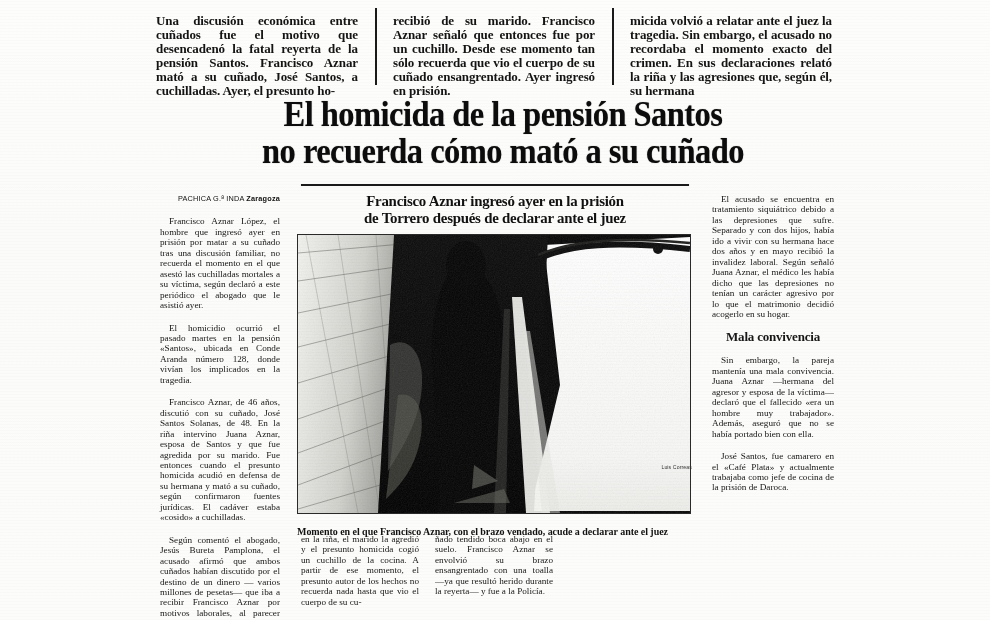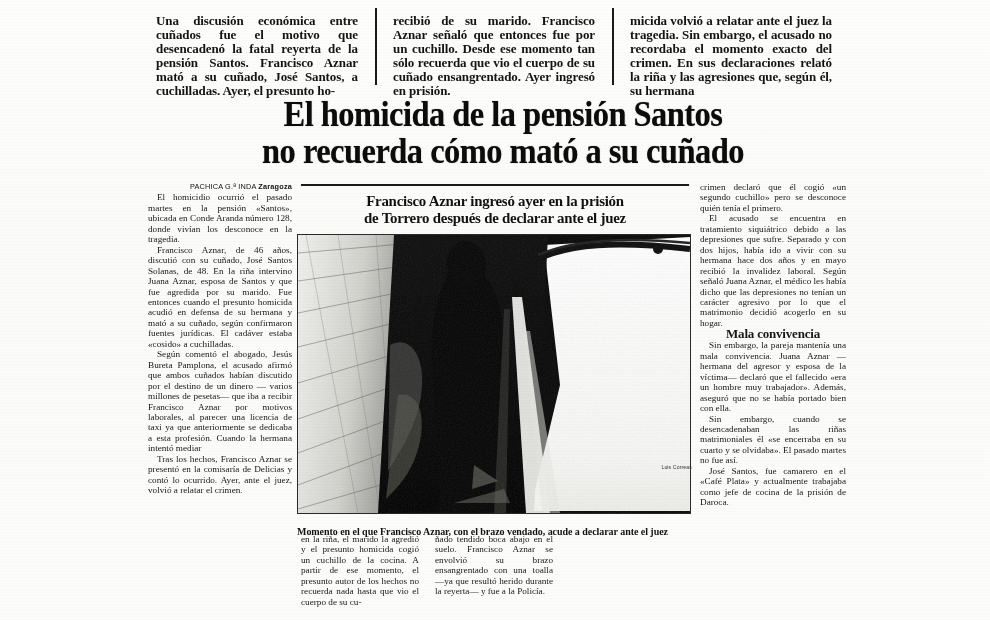--- a/index.html
+++ b/index.html
@@ -64,21 +64,21 @@
   
   .body-area{position:absolute;left:0;top:178px;width:990px;height:442px;}
 
   .col{
     position:absolute;
     font-family:"Liberation Serif", serif;
     font-size:9.2px;line-height:10.45px;
     text-align:justify;
     color:#171717;
   }
-  .col p{margin:0;text-indent:9px;}
+  .col p{margin:12px;text-indent:9px;}
   .col p.first{text-indent:9px;}
   .byline{
     font-family:"Liberation Sans", sans-serif;
     font-size:7.3px;letter-spacing:.2px;
     text-align:right;
     margin:0 0 3px 0;
     text-indent:0 !important;
     color:#111;
   }
   .byline b{font-weight:700;}
@@ -170,21 +170,22 @@
     <span class="l2">no recuerda cómo mató a su cuñado</span>
   </div>
 
   <div class="body-area">
 
     <div class="col" id="col-left">
       <p class="byline">
         <span>PACHICA G.ª INDA</span>
         <b>Zaragoza</b>
       </p>
-      <p>El homicidio ocurrió el pasado martes en la pensión «Santos», ubicada en Conde Aranda número 128, donde vivían los desconoce en la tragedia.</p>
+      <p class="first">Francisco Aznar López, el hombre que ingresó ayer en prisión por matar a su cuñado tras una discusión familiar, no recuerda el momento en el que asestó las cuchilladas mortales a su víctima, según declaró a este periódico el abogado que le asistió ayer.</p>
+      <p>El homicidio ocurrió el pasado martes en la pensión «Santos», ubicada en Conde Aranda número 128, donde vivían los implicados en la tragedia.</p>
       <p>Francisco Aznar, de 46 años, discutió con su cuñado, José Santos Solanas, de 48. En la riña intervino Juana Aznar, esposa de Santos y que fue agredida por su marido. Fue entonces cuando el presunto homicida acudió en defensa de su hermana y mató a su cuñado, según confirmaron fuentes jurídicas. El cadáver estaba «cosido» a cuchilladas.</p>
       <p>Según comentó el abogado, Jesús Bureta Pamplona, el acusado afirmó que ambos cuñados habían discutido por el destino de un dinero — varios millones de pesetas— que iba a recibir Francisco Aznar por motivos laborales, al parecer una licencia de taxi ya que anteriormente se dedicaba a esta profesión. Cuando la hermana intentó mediar</p>
       <p>Tras los hechos, Francisco Aznar se presentó en la comisaría de Delicias y contó lo ocurrido. Ayer, ante el juez, volvió a relatar el crimen.</p>
     </div>
 
     <div id="center-block">
       <div class="photo-overline">
         <span class="l1">Francisco Aznar ingresó ayer en la prisión</span>
         <span class="l2">de Torrero después de declarar ante el juez</span>
       </div>
@@ -272,22 +273,20 @@
     <div class="bottom-cols">
       <div class="bcol">
         <p class="cont">en la riña, el marido la agredió y el presunto homicida cogió un cuchillo de la cocina. A partir de ese momento, el presunto autor de los hechos no recuerda nada hasta que vio el cuerpo de su cu-</p>
       </div>
       <div class="bcol">
         <p class="cont">ñado tendido boca abajo en el suelo. Francisco Aznar se envolvió su brazo ensangrentado con una toalla —ya que resultó herido durante la reyerta— y fue a la Policía.</p>
       </div>
     </div>
 
     <div class="col" id="col-right">
-      <p class="cont">crimen declaró que él cogió «un segundo cuchillo» pero se desconoce quién tenía el primero.</p>
       <p>El acusado se encuentra en tratamiento siquiátrico debido a las depresiones que sufre. Separado y con dos hijos, había ido a vivir con su hermana hace dos años y en mayo recibió la invalidez laboral. Según señaló Juana Aznar, el médico les había dicho que las depresiones no tenían un carácter agresivo por lo que el matrimonio decidió acogerlo en su hogar.</p>
       <p class="subhead">Mala convivencia</p>
       <p>Sin embargo, la pareja mantenía una mala convivencia. Juana Aznar —hermana del agresor y esposa de la víctima— declaró que el fallecido «era un hombre muy trabajador». Además, aseguró que no se había portado bien con ella.</p>
-      <p>Sin embargo, cuando se desencadenaban las riñas matrimoniales él «se encerraba en su cuarto y se olvidaba». El pasado martes no fue así.</p>
       <p>José Santos, fue camarero en el «Café Plata» y actualmente trabajaba como jefe de cocina de la prisión de Daroca.</p>
     </div>
 
   </div>
 </div>
 
 </body></html>

